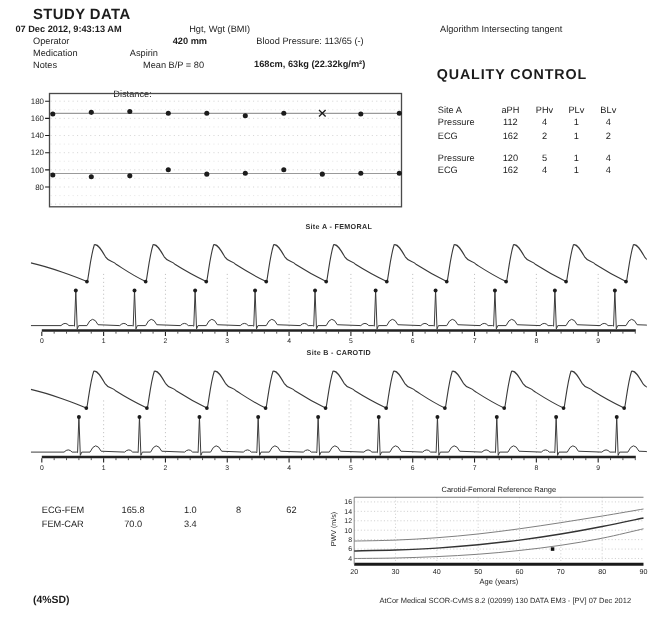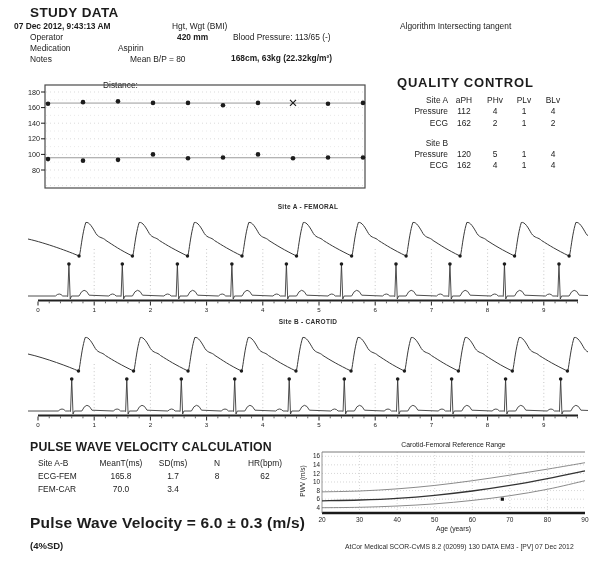--- a/index.html
+++ b/index.html
@@ -5,21 +5,21 @@
   html,body{margin:0;padding:0;background:#fff;}
   .page{position:relative;width:600px;height:579px;background:#ffffff;overflow:hidden;
         font-family:"Liberation Sans", sans-serif;color:#1c1c1c;}
   .abs{position:absolute;white-space:nowrap;}
   .study-title{font-size:13.5px;font-weight:bold;letter-spacing:.4px;}
   .hsmall{font-size:8.4px;}
   .b{font-weight:bold;}
   .qc-title{font-size:13px;font-weight:bold;letter-spacing:.8px;}
   .qc-row{display:grid;grid-template-columns:50px 32px 30px 28px 30px;font-size:8.4px;line-height:11.3px;}
   .qc-cell{text-align:center;}
-  .qc-cell.c0{text-align:right;}
+  .qc-cell.c0{text-align:left;}
   .qc-gap{height:9px;}
   .pwv-title{font-size:12.3px;font-weight:bold;letter-spacing:.2px;}
   .pwv-row{display:grid;grid-template-columns:54px 58px 46px 42px 54px;font-size:8.4px;line-height:13px;text-align:center;}
   .pwv-cell.c0{text-align:left;}
   .strip-label{position:absolute;left:28px;width:560px;text-align:center;font-size:6.5px;font-weight:bold;color:#2e2e2e;letter-spacing:.3px;}
   .result-line{font-size:15.5px;font-weight:bold;letter-spacing:.2px;}
   .sd-line{font-size:9.5px;font-weight:bold;}
   .footer-line{font-size:6.8px;color:#2a2a2a;}
   svg{position:absolute;overflow:hidden;}
 </style>
@@ -28,21 +28,21 @@
 
 <div class="page">
 
   <div class="abs study-title" style="left:30px;top:5px;">STUDY DATA</div>
   <div class="abs hsmall b" style="left:14px;top:21px;">07 Dec 2012, 9:43:13 AM</div>
   <div class="abs hsmall" style="left:172px;top:21px;">Hgt, Wgt (BMI)</div>
   <div class="abs hsmall b" style="left:231px;top:21px;margin-top:32px;">168cm, 63kg (22.32kg/m²)</div>
   <div class="abs hsmall" style="left:400px;top:21px;">Algorithm Intersecting tangent</div>
   <div class="abs hsmall" style="left:30px;top:32px;">Operator</div>
   <div class="abs hsmall" style="left:103px;top:32px;margin-top:48px;">Distance:</div>
-  <div class="abs hsmall b" style="left:157px;top:32px;margin-left:20px;">420 mm</div>
+  <div class="abs hsmall b" style="left:157px;top:32px;">420 mm</div>
   <div class="abs hsmall" style="left:233px;top:32px;">Blood Pressure: 113/65 (-)</div>
   <div class="abs hsmall" style="left:30px;top:43px;">Medication</div>
   <div class="abs hsmall" style="left:118px;top:43px;">Aspirin</div>
   <div class="abs hsmall" style="left:30px;top:54px;">Notes</div>
   <div class="abs hsmall" style="left:118px;top:54px;padding-left:12px;">Mean B/P = 80</div>
 
   <svg id="trendChart" style="left:20px;top:82px;" width="350" height="113">
       <line x1="26" y1="103.60000000000001" x2="344" y2="103.60000000000001" stroke="#d2d2d2" stroke-width="0.8" stroke-dasharray="1 3"></line>
       <line x1="26" y1="95.8" x2="344" y2="95.8" stroke="#e4e4e4" stroke-width="0.8" stroke-dasharray="1 3"></line>
       <line x1="26" y1="88" x2="344" y2="88" stroke="#d2d2d2" stroke-width="0.8" stroke-dasharray="1 3"></line>
@@ -86,21 +86,21 @@
       <circle cx="98" cy="77.86" r="2.3" fill="#1c1c1c"></circle>
       <circle cx="133" cy="72.4" r="2.3" fill="#1c1c1c"></circle>
       <circle cx="168" cy="76.3" r="2.3" fill="#1c1c1c"></circle>
       <circle cx="203" cy="75.52" r="2.3" fill="#1c1c1c"></circle>
       <circle cx="238" cy="72.4" r="2.3" fill="#1c1c1c"></circle>
       <circle cx="273" cy="76.3" r="2.3" fill="#1c1c1c"></circle>
       <circle cx="308" cy="75.52" r="2.3" fill="#1c1c1c"></circle>
       <circle cx="343" cy="75.52" r="2.3" fill="#1c1c1c"></circle>
     </svg>
 
-  <div class="abs qc-title" style="left:397px;top:75px;">QUALITY CONTROL</div>
+  <div class="abs qc-title" style="left:397px;top:60px;">QUALITY CONTROL</div>
   <div class="abs" id="qcTable" style="left:398px;top:95px;">
       <div class="qc-row">
         <div class="qc-cell c0">Site A</div>
         <div class="qc-cell c1">aPH</div>
         <div class="qc-cell c2">PHv</div>
         <div class="qc-cell c3">PLv</div>
         <div class="qc-cell c4">BLv</div>
       </div>
       <div class="qc-row">
         <div class="qc-cell c0">Pressure</div>
@@ -110,27 +110,20 @@
         <div class="qc-cell c4">4</div>
       </div>
       <div class="qc-row">
         <div class="qc-cell c0">ECG</div>
         <div class="qc-cell c1">162</div>
         <div class="qc-cell c2">2</div>
         <div class="qc-cell c3">1</div>
         <div class="qc-cell c4">2</div>
       </div>
       <div class="qc-gap"></div>
-      <div class="qc-row">
-        <div class="qc-cell c0">Site B</div>
-        <div class="qc-cell c1"></div>
-        <div class="qc-cell c2"></div>
-        <div class="qc-cell c3"></div>
-        <div class="qc-cell c4"></div>
-      </div>
       <div class="qc-row">
         <div class="qc-cell c0">Pressure</div>
         <div class="qc-cell c1">120</div>
         <div class="qc-cell c2">5</div>
         <div class="qc-cell c3">1</div>
         <div class="qc-cell c4">4</div>
       </div>
       <div class="qc-row">
         <div class="qc-cell c0">ECG</div>
         <div class="qc-cell c1">162</div>
@@ -323,33 +316,25 @@
       <circle cx="160.054" cy="43" r="1.7" fill="#1c1c1c"></circle>
       <circle cx="213.44400000000002" cy="43" r="1.7" fill="#1c1c1c"></circle>
       <circle cx="267.958" cy="43" r="1.7" fill="#1c1c1c"></circle>
       <circle cx="323.03400000000005" cy="43" r="1.7" fill="#1c1c1c"></circle>
       <circle cx="376.42400000000004" cy="43" r="1.7" fill="#1c1c1c"></circle>
       <circle cx="430.37600000000003" cy="43" r="1.7" fill="#1c1c1c"></circle>
       <circle cx="484.328" cy="43" r="1.7" fill="#1c1c1c"></circle>
       <circle cx="539.404" cy="43" r="1.7" fill="#1c1c1c"></circle>
     </svg>
 
-  <div class="abs pwv-title" style="left:30px;top:440px;">PULSE WAVE VELOCITY CALCULATION</div>
   <div class="abs" id="pwvTable" style="left:38px;top:457px;">
-      <div class="pwv-row">
-        <div class="pwv-cell c0">Site A-B</div>
-        <div class="pwv-cell c1">MeanT(ms)</div>
-        <div class="pwv-cell c2">SD(ms)</div>
-        <div class="pwv-cell c3">N</div>
-        <div class="pwv-cell c4">HR(bpm)</div>
-      </div>
       <div class="pwv-row">
         <div class="pwv-cell c0">ECG-FEM</div>
         <div class="pwv-cell c1">165.8</div>
-        <div class="pwv-cell c2">1.7</div>
+        <div class="pwv-cell c2">1.0</div>
         <div class="pwv-cell c3">8</div>
         <div class="pwv-cell c4">62</div>
       </div>
       <div class="pwv-row">
         <div class="pwv-cell c0">FEM-CAR</div>
         <div class="pwv-cell c1">70.0</div>
         <div class="pwv-cell c2">3.4</div>
         <div class="pwv-cell c3"></div>
         <div class="pwv-cell c4"></div>
       </div>
@@ -389,18 +374,17 @@
       <text x="249.42000000000002" y="82.00399999999999" font-size="6.5" text-anchor="middle" fill="#1c1c1c" font-family="Liberation Sans, sans-serif" font-weight="normal">80</text>
       <text x="286.99" y="82.00399999999999" font-size="6.5" text-anchor="middle" fill="#1c1c1c" font-family="Liberation Sans, sans-serif" font-weight="normal">90</text>
       <text x="155.495" y="91.00399999999999" font-size="6.8" text-anchor="middle" fill="#1c1c1c" font-family="Liberation Sans, sans-serif" font-weight="normal">Age (years)</text>
       <text x="7" y="41" font-size="6.5" text-anchor="middle" fill="#1c1c1c" font-family="Liberation Sans, sans-serif" font-weight="normal" transform="rotate(-90 7 41)">PWV (m/s)</text>
       <path d="M24,51.8598C30.261666666666667,51.71693333333333 49.04666666666667,51.50263333333333 61.57,51.002599999999994C74.09333333333333,50.50256666666666 86.61666666666666,49.788233333333324 99.14,48.85959999999999C111.66333333333334,47.93096666666666 124.18666666666667,46.78803333333333 136.71,45.4308C149.23333333333335,44.073566666666665 161.75666666666666,42.43059999999999 174.28,40.71619999999999C186.80333333333334,39.001799999999996 199.32666666666665,37.073100000000004 211.85,35.144400000000005C224.37333333333333,33.215700000000005 236.89666666666668,31.215566666666668 249.42000000000002,29.144C261.9433333333333,27.07243333333333 280.72833333333335,23.7865 286.99,22.715" fill="none" stroke="#7d7d7d" stroke-width="0.9"></path>
       <path d="M24,60.8604C30.261666666666667,60.71753333333333 49.04666666666667,60.431799999999996 61.57,60.00319999999999C74.09333333333333,59.57459999999999 86.61666666666666,59.07456666666667 99.14,58.2888C111.66333333333334,57.503033333333335 124.18666666666667,56.502966666666666 136.71,55.288599999999995C149.23333333333335,54.074233333333325 161.75666666666666,52.64556666666666 174.28,51.002599999999994C186.80333333333334,49.35963333333333 199.32666666666665,47.50236666666667 211.85,45.4308C224.37333333333333,43.35923333333333 236.89666666666668,41.00193333333333 249.42000000000002,38.57319999999999C261.9433333333333,36.14446666666666 280.72833333333335,32.1442 286.99,30.8584" fill="none" stroke="#333" stroke-width="1.3"></path>
       <path d="M24,67.71799999999999C30.261666666666667,67.64656666666666 49.04666666666667,67.57513333333333 61.57,67.2894C74.09333333333333,67.00366666666667 86.61666666666666,66.57506666666666 99.14,66.00359999999999C111.66333333333334,65.43213333333333 124.18666666666667,64.78923333333333 136.71,63.86059999999999C149.23333333333335,62.93196666666666 161.75666666666666,61.78903333333333 174.28,60.431799999999996C186.80333333333334,59.07456666666666 199.32666666666665,57.57446666666666 211.85,55.71719999999999C224.37333333333333,53.85993333333332 236.89666666666668,51.78836666666666 249.42000000000002,49.288199999999996C261.9433333333333,46.78803333333333 280.72833333333335,42.14486666666666 286.99,40.71619999999999" fill="none" stroke="#7d7d7d" stroke-width="0.9"></path>
       <rect x="202.73600000000002" y="57.54599999999999" width="3.2" height="3.2" fill="#111"></rect>
     </svg>
 
-  <div class="abs result-line" style="left:30px;top:514px;">Pulse Wave Velocity = 6.0 ± 0.3 (m/s)</div>
   <div class="abs sd-line" style="left:30px;top:540px;text-align:center;">(4%SD)</div>
 
   <div class="abs footer-line" style="left:345px;top:543px;">AtCor Medical SCOR-CvMS 8.2 (02099) 130 DATA EM3 - [PV]  07 Dec 2012</div>
 
 </div>
 
 </body></html>

